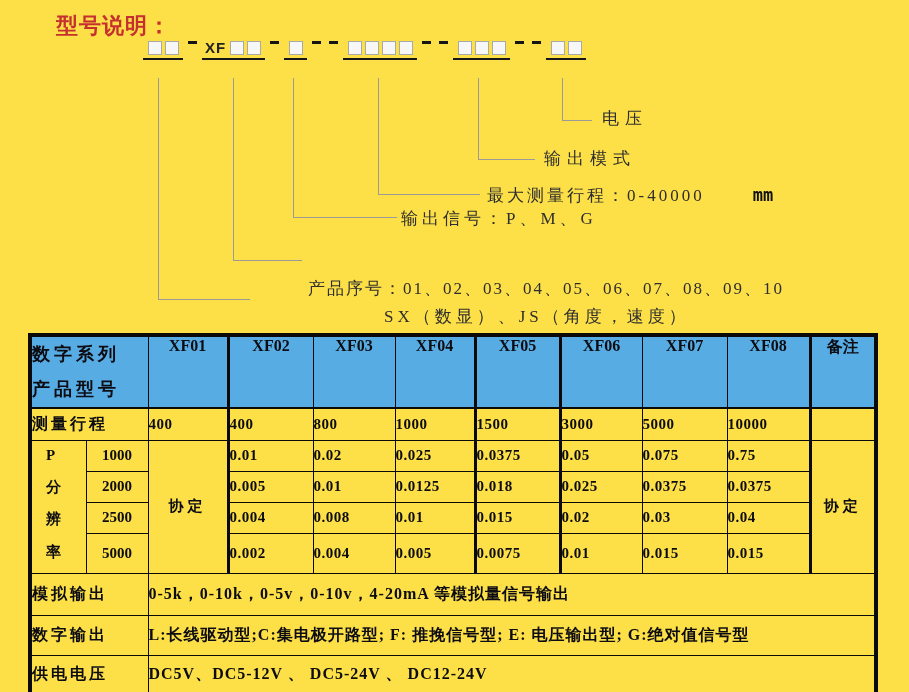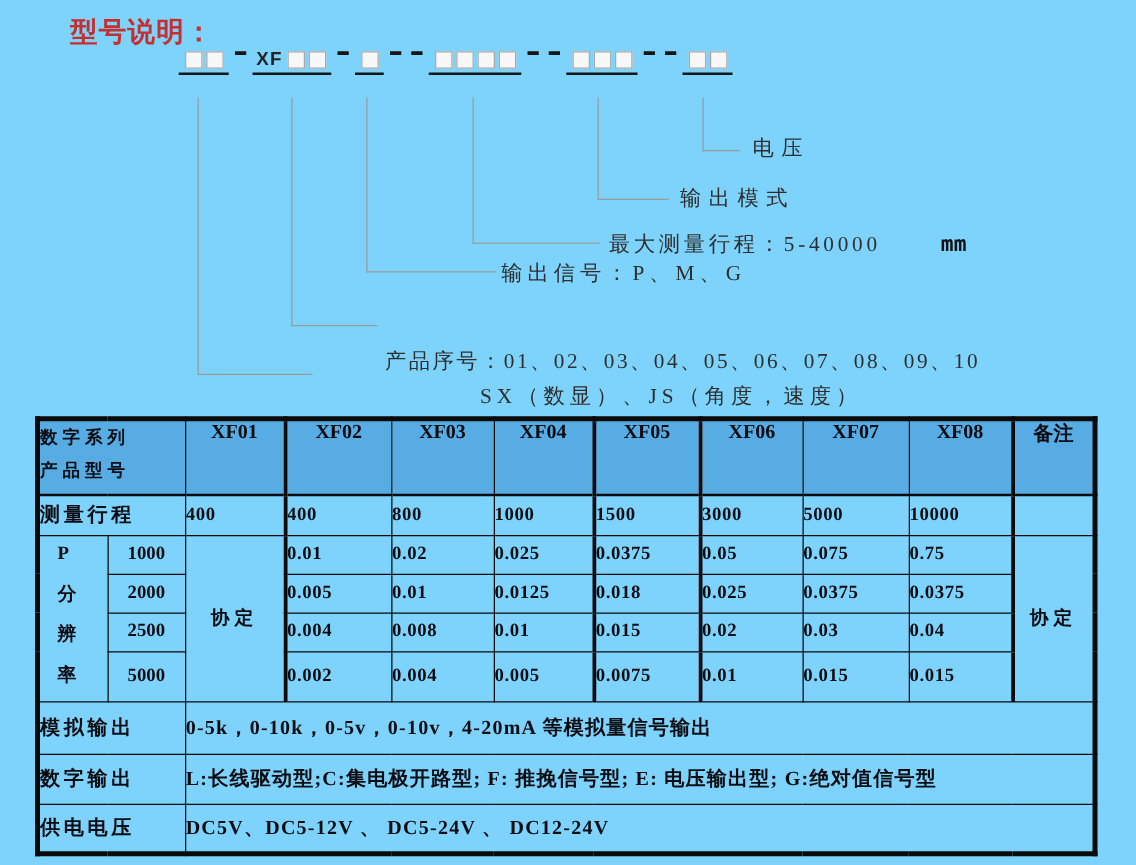--- a/index.html
+++ b/index.html
@@ -4,21 +4,21 @@
 <style>
   :root{
     --blue:#58ace4;
     --red:#c52f2f;
     --ink:#0a0a0a;
     --line:#9b9b9b;
     --boxborder:#a9a9a9;
   }
   html,body{margin:0;padding:0;background:#ffffff;}
   .page{
-    position:relative;width:909px;height:692px;background:#7dd3fc;overflow:hidden;
+    position:relative;width:909px;height:692px;background:#fde047;overflow:hidden;
     font-family:"Liberation Serif","DejaVu Serif",serif;color:#1a1a1a;
   }
   
   .title{
     position:absolute;left:56px;top:11px;
     font-family:"Liberation Sans","DejaVu Sans",sans-serif;
     font-size:22px;font-weight:bold;color:var(--red);letter-spacing:1px;
   }
   
   .code-line{
@@ -69,21 +69,21 @@
   }
   table.spec th{border-bottom:2px solid var(--ink);}
   .r-header{height:61px;}
   .r-travel{height:32px;}
   .r-res{height:31px;}
   .r-res4{height:40px;}
   .r-foot1{height:42px;font-family:Liberation Serif, serif;}
   .r-foot2{height:40px;}
   .r-foot3{height:40px;}
   .r-header th{background:var(--blue);font-size:16px;vertical-align:top;padding-top:11px;text-align:center;}
-  th.corner{text-align:left;padding-left:14px;font-size:14px;letter-spacing:4px;line-height:1.95;padding-top:8px;}
+  th.corner{text-align:left;padding-left:14px;font-size:18px;letter-spacing:4px;line-height:1.95;padding-top:8px;}
   td.label-cell{text-align:left;padding-left:13px;font-size:16px;letter-spacing:3px;}
   td.value-cell{text-align:left;padding-left:13px;font-size:15px;letter-spacing:0.5px;}
   td.sub-cell{text-align:center;font-size:15px;border-right:3px solid var(--ink);}
   td.agree{text-align:center;font-size:15px;letter-spacing:4px;}
   td.p-cell{vertical-align:top;border-right:2px solid var(--ink);}
   .p-stack{height:128px;display:flex;flex-direction:column;justify-content:space-around;padding-left:14px;font-size:15px;}
   td.foot-content{text-align:left;padding-left:14px;font-size:16px;letter-spacing:1px;}
   .thick-r{border-right:3.5px solid var(--ink) !important;}
   .row-sep-thick td{border-top:3px solid var(--ink);}
   tr.r-res td{border-top:1.5px solid var(--ink);border-bottom:1.5px solid var(--ink);}
@@ -141,21 +141,21 @@
   <div class="hline" style="left:293px;top:217px;width:104px;"></div>
   <div class="vline" style="left:378px;top:78px;height:117px;"></div>
   <div class="hline" style="left:378px;top:194px;width:102px;"></div>
   <div class="vline" style="left:478px;top:78px;height:82px;"></div>
   <div class="hline" style="left:478px;top:159px;width:57px;"></div>
   <div class="vline" style="left:562px;top:78px;height:43px;"></div>
   <div class="hline" style="left:562px;top:120px;width:30px;"></div>
 
   <div class="callout ls6" style="left:602px;top:107px;">电压</div>
   <div class="callout ls6" style="left:544px;top:147px;">输出模式</div>
-  <div class="callout" style="left:487px;top:184px;"><span>最大测量行程：5-40000</span><span class="unit">mm</span></div>
+  <div class="callout" style="left:487px;top:184px;"><span>最大测量行程：0-40000</span><span class="unit">mm</span></div>
   <div class="callout ls4" style="left:401px;top:207px;">输出信号：P、M、G</div>
   <div class="callout ls2" style="left:308px;top:249px;">产品序号：01、02、03、04、05、06、07、08、09、10</div>
   <div class="callout ls4" style="left:384px;top:305px;">SX（数显）、JS（角度，速度）</div>
 
   <table class="spec">
     <colgroup>
       <col style="width:56px">
         <col style="width:62px">
       <col style="width:80px">
         <col style="width:85px">

